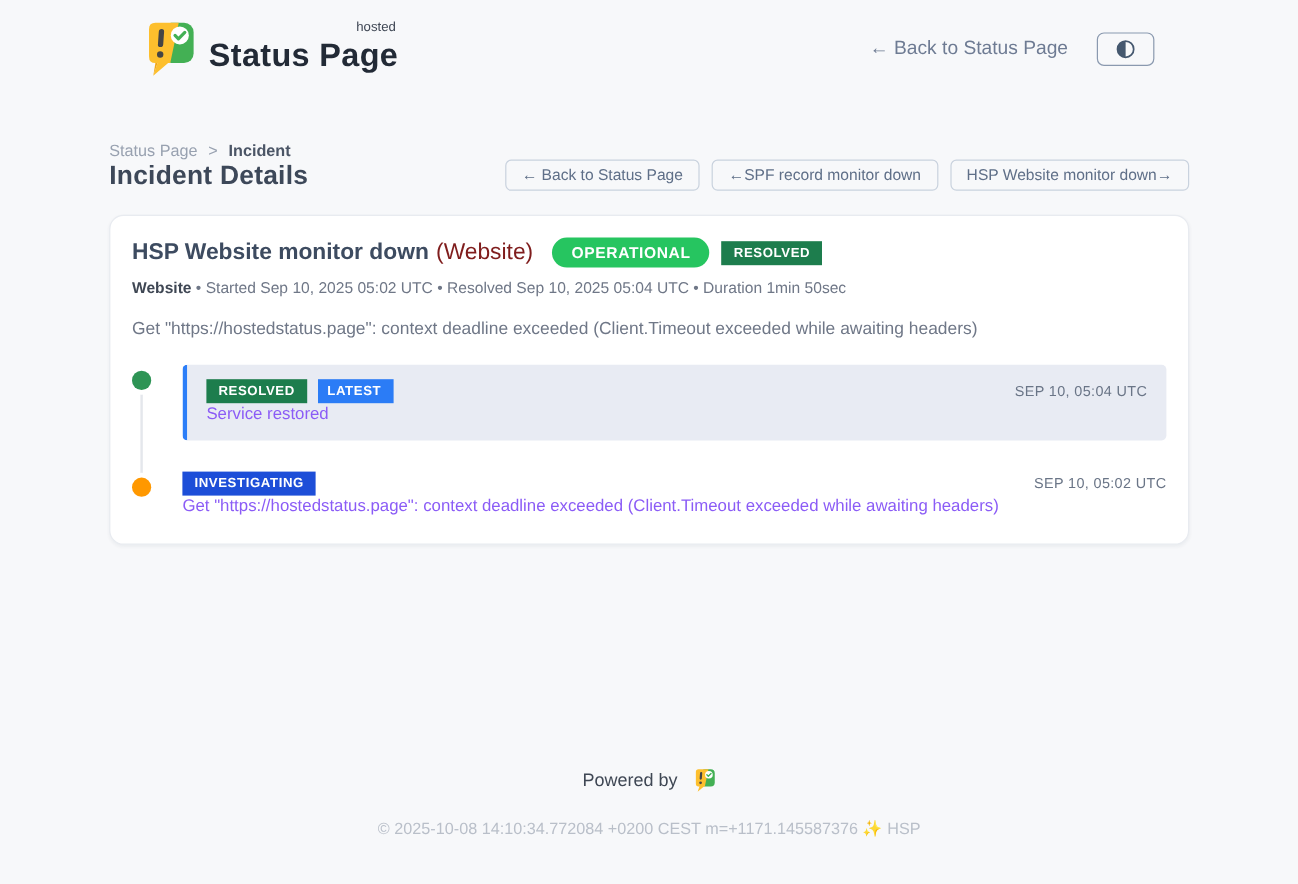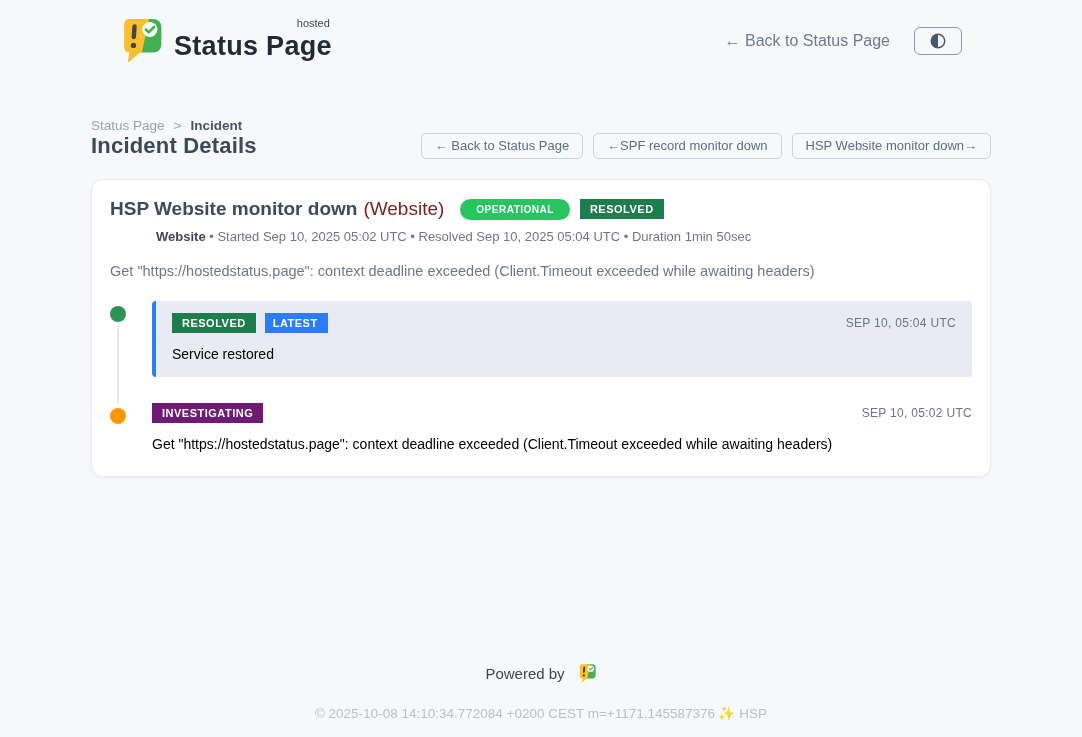--- a/index.html
+++ b/index.html
@@ -43,27 +43,27 @@
   
   .card {
     background: #fff; border: 1px solid #e8ebf0; border-radius: 12px;
     box-shadow: 0 1px 3px rgba(20,30,60,.05);
     margin-top: 20px; padding: 18px 18px 24px;
   }
   .card-title-row { display: flex; align-items: center; }
   .incident-title { font-size: 19px; font-weight: bold; color: #3d4b60; }
   .incident-component { font-size: 19px; color: #7f1d1d; font-weight: normal; margin-left: 6px; }
   .badge { color: #fff; font-size: 11px; font-weight: bold; letter-spacing: .5px; padding: 4px 10px; border-radius: 0; white-space: nowrap; }
-  .badge-operational { background: #26c560; border-radius: 999px; font-size: 10px; padding: 5px 16px; margin-left: 16px; }
+  .badge-operational { background: #26c560; border-radius: 999px; font-size: 13px; padding: 5px 16px; margin-left: 16px; }
   .badge-resolved { background: #1d7d4d; }
   .badge-state { margin-left: 10px; }
   .badge-latest { background: #2b7cf6; padding-left: 8px; }
-  .badge-investigating { background: #701a75; }
+  .badge-investigating { background: #1d4ed8; }
   .meta { margin-top: 9px; font-size: 13px; color: #6f7787; }
-  .meta .meta-component { color: #3f4754; font-weight: bold; margin-left: 46px; }
+  .meta .meta-component { color: #3f4754; font-weight: bold; }
   .description { margin-top: 19px; font-size: 14.5px; color: #6f7787; }
   
   .timeline { margin-top: 22px; position: relative; }
   .timeline::before {
     content: ""; position: absolute; left: 7px; top: 16px; height: 96px;
     width: 2px; background: #e4e7ec;
   }
   .tl-entry { display: flex; position: relative; }
   .tl-entry + .tl-entry { margin-top: 26px; }
   .tl-dot-col { width: 42px; flex: none; }
@@ -71,21 +71,21 @@
   .dot-green { background: #2e9455; }
   .dot-orange { background: #ff9800; }
   .tl-content { flex: 1; min-width: 0; }
   .tl-content.highlight {
     background: #e8ebf3; border-left: 4px solid #2c7ef8; border-radius: 4px;
     padding: 12px 16px 15px;
   }
   .tl-head { display: flex; align-items: center; justify-content: space-between; }
   .tl-badges { display: flex; gap: 9px; }
   .tl-time { font-size: 12px; color: #6a7587; letter-spacing: .3px; white-space: nowrap; }
-  .tl-msg { margin-top: 13px; font-size: 14px; color: #000000; }
+  .tl-msg { font-size: 14px; color: #8b5cf6; }
   
   .footer { text-align: center; margin-top: 186px; }
   .powered { font-size: 15px; color: #3f4754; display: flex; align-items: center; justify-content: center; gap: 12px; }
   .copyright { margin-top: 21px; font-size: 13.5px; color: #b9bfc9; }
 </style>
 </head>
 <body>
 
 <div class="header">
   <div class="logo">

